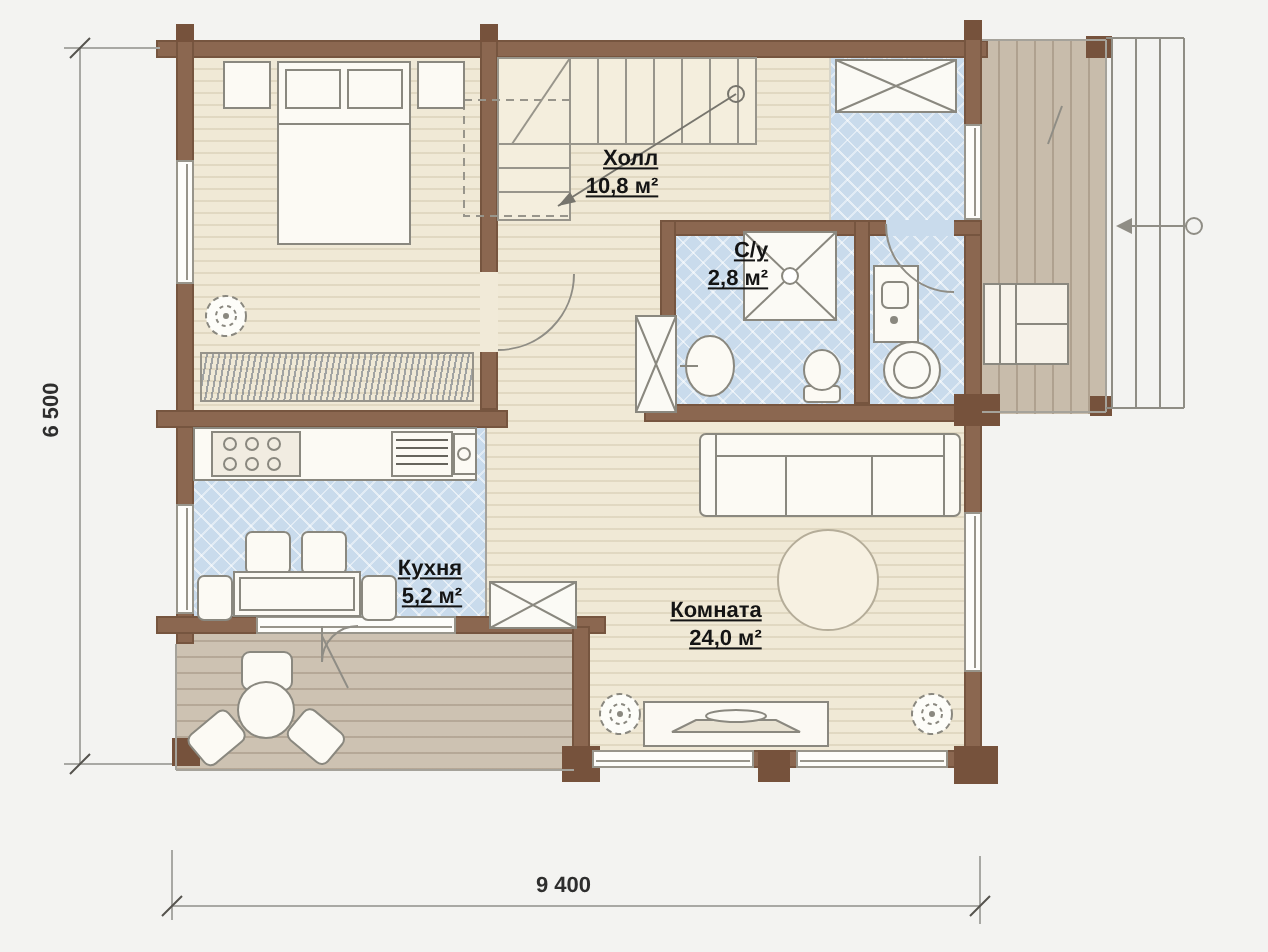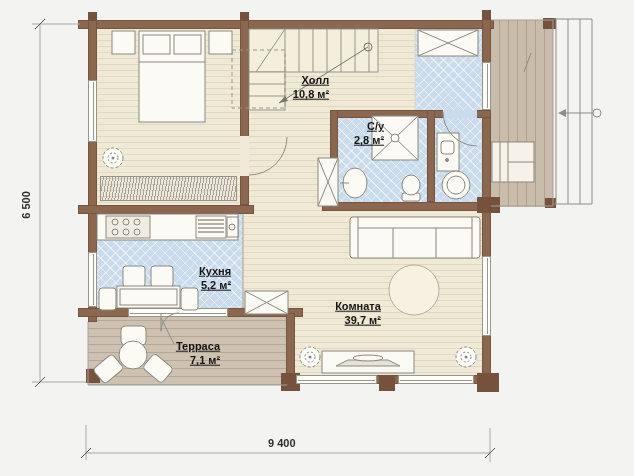--- a/index.html
+++ b/index.html
@@ -238,29 +238,25 @@
   </svg>
 
   <div class="lbl" style="left:311px;top:87px;">
     <span>Холл</span>
     <span>10,8 м²</span>
   </div>
   <div class="lbl" style="left:369px;top:133px;">
     <span>С/у</span>
     <span>2,8 м²</span>
   </div>
-  <div class="lbl" style="left:215px;top:278px;">
+  <div class="lbl" style="left:215px;top:292px;">
     <span>Кухня</span>
     <span>5,2 м²</span>
   </div>
   <div class="lbl" style="left:358px;top:313px;">
     <span>Комната</span>
-    <span>39,7 м²</span>
-  </div>
-  <div class="lbl" style="left:198px;top:353px;">
-    <span>Терраса</span>
-    <span>7,1 м²</span>
+    <span>24,0 м²</span>
   </div>
 
   <div class="dim dim-v" style="left:12px;top:199px;">6 500</div>
   <div class="dim" style="left:268px;top:437px;text-align:right;">9 400</div>
 
 </div>
 
 </body></html>

